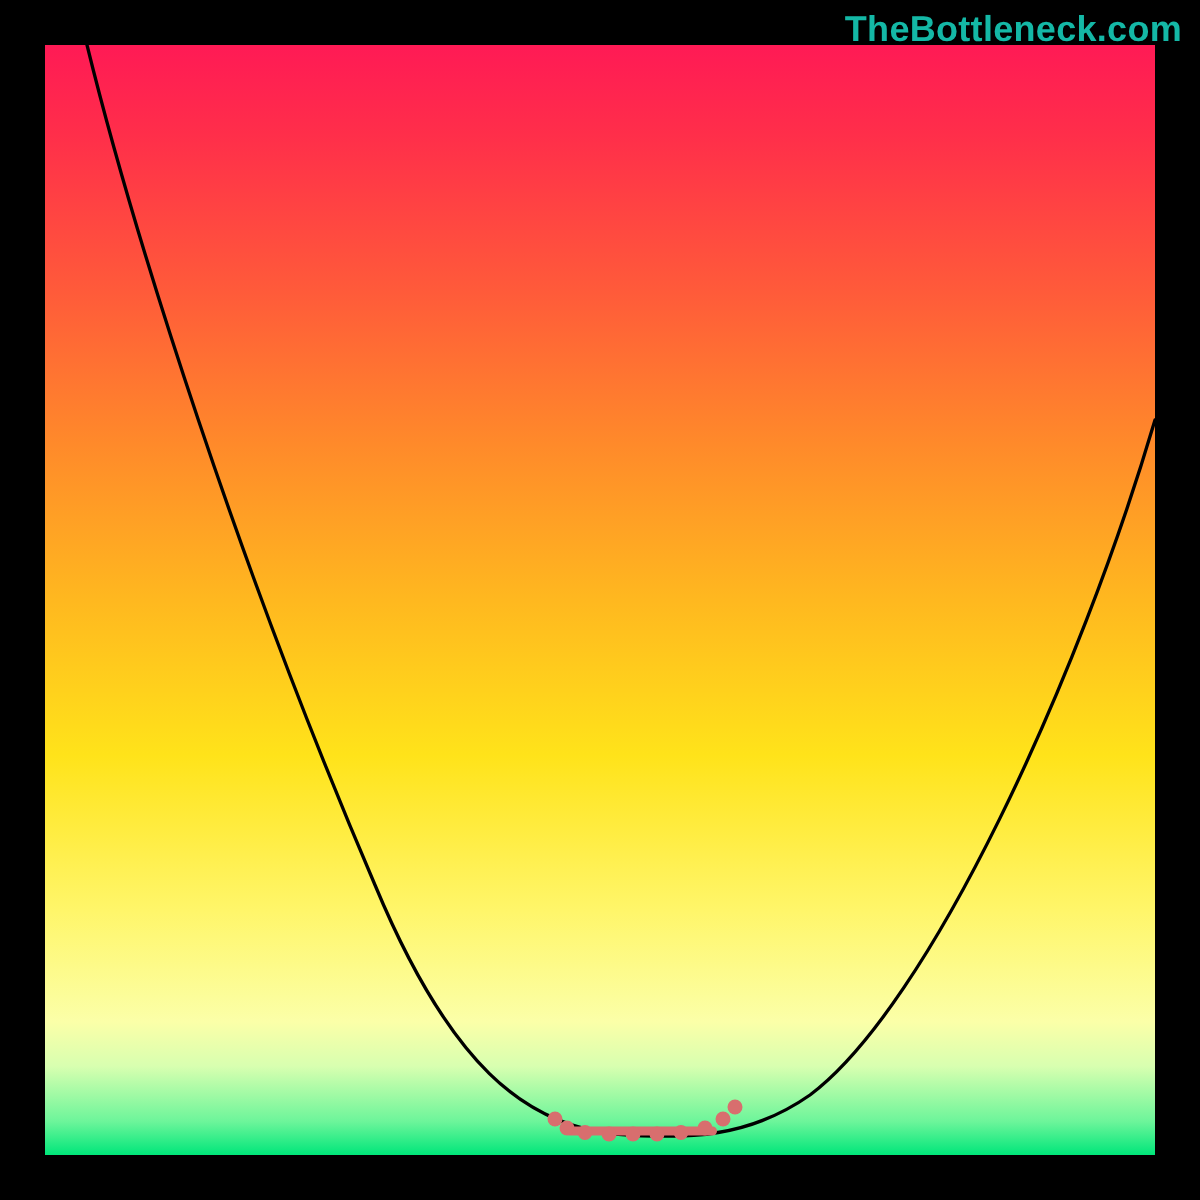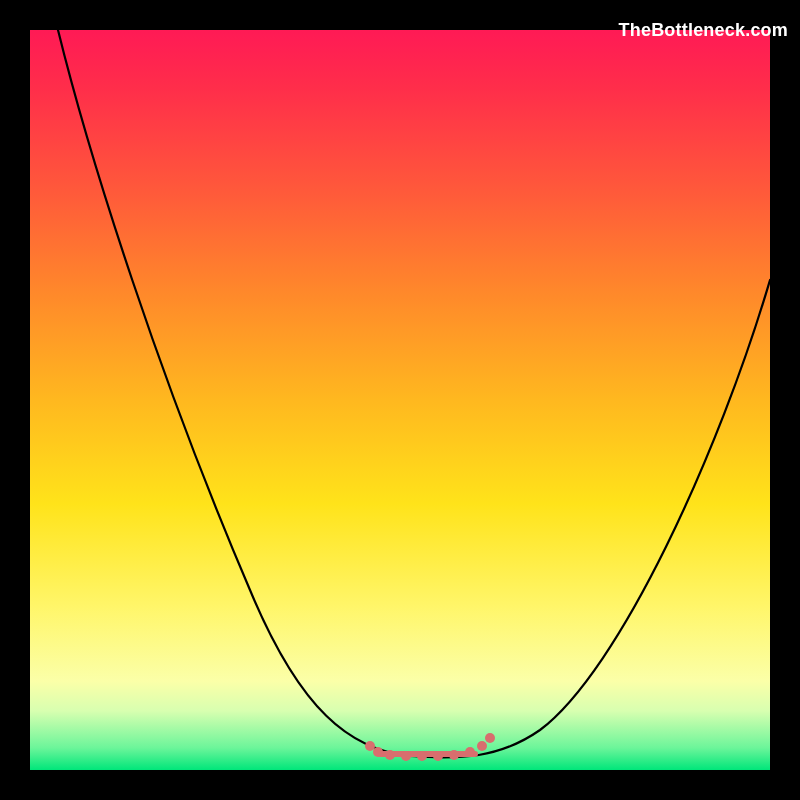--- a/index.html
+++ b/index.html
@@ -58,24 +58,24 @@
     fill: #d86e6e;
     stroke: none;
   }
   .bead-line {
     stroke: #d86e6e;
     stroke-width: 6;
     stroke-linecap: round;
   }
   .watermark {
     position: absolute;
-    top: 20px;
+    top: 6px;
     right: 12px;
-    color: #ffffff;
-    font-size: 18px;
+    color: #14b8a6;
+    font-size: 24px;
     font-weight: 600;
     letter-spacing: 0.2px;
     user-select: none;
   }
 </style>
 </head>
 <body>
 
 <div class="frame">
   <div class="plot-area">

